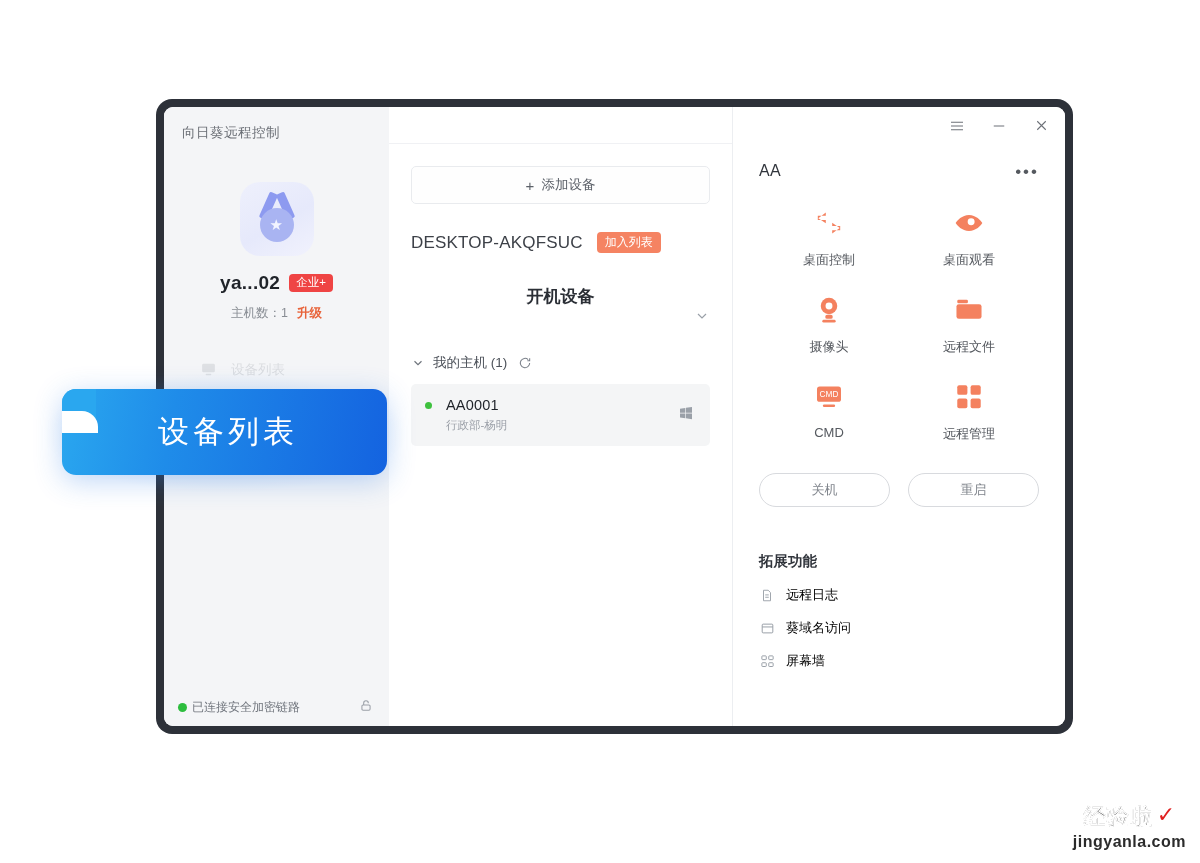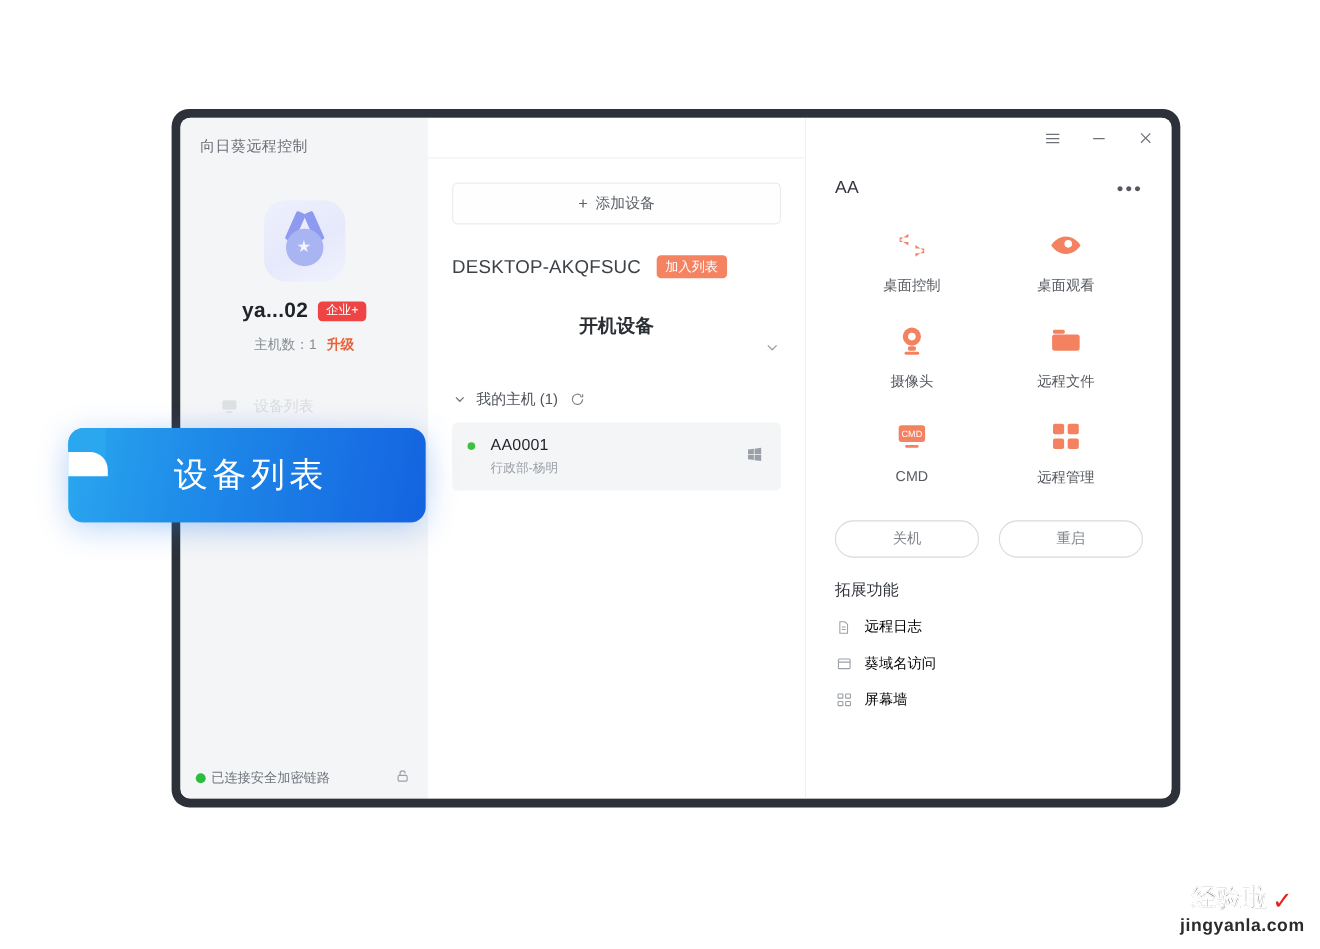--- a/index.html
+++ b/index.html
@@ -319,23 +319,23 @@
     display: flex;
     align-items: center;
     justify-content: center;
     font-size: 13px;
     color: #80858c;
     cursor: pointer;
     background: #ffffff;
   }
 
   .ext-title {
-    margin-top: 20px;
+    margin-top: 45px;
     font-size: 14.5px;
-    font-weight: normal;
+    font-weight: bold;
     color: #31353c;
   }
   .ext-item {
     margin-top: 15px;
     display: flex;
     align-items: center;
     gap: 11px;
     font-size: 13px;
     color: #000000;
     cursor: pointer;
@@ -391,21 +391,21 @@
 
   
   .watermark {
     position: absolute;
     right: 14px; bottom: 12px;
     text-align: center;
     user-select: none;
   }
   .wm-top {
     display: flex;
-    align-items: flex-end;
+    align-items: flex-start;
     gap: 4px;
     justify-content: center;
   }
   .wm-cn {
     font-size: 22px;
     font-weight: bold;
     color: #2b2b2b;
     letter-spacing: 1px;
     -webkit-text-stroke: .5px #ffffff;
   }

